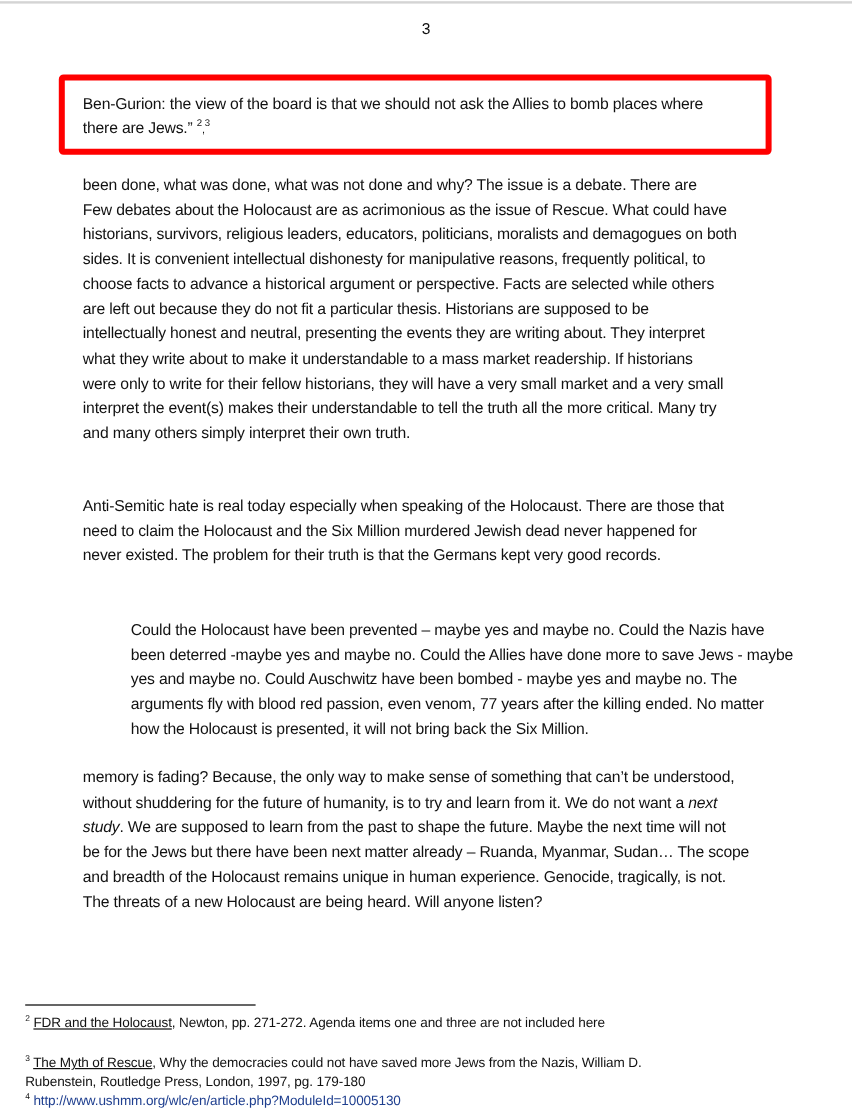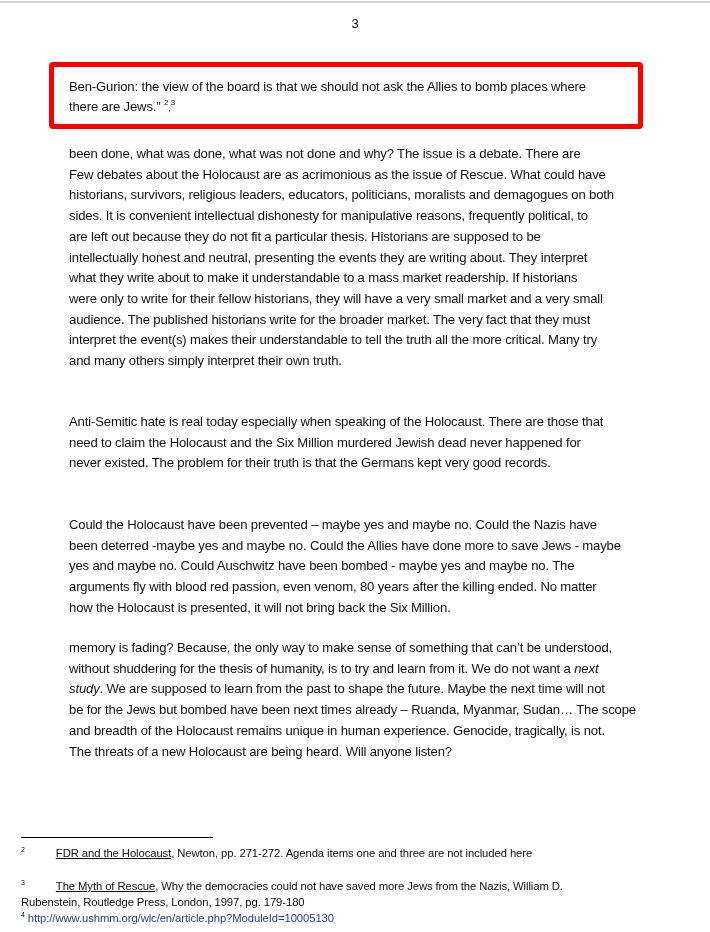--- a/index.html
+++ b/index.html
@@ -15,29 +15,29 @@
     }
     .quote-text {
       position: absolute; left: 15px; top: 10px; width: 570px;
       font-size: 13.1px; line-height: 20px; letter-spacing: -0.15px;
     }
     sup { font-size: 8px; line-height: 0; vertical-align: 6px; }
     .body-text { position: absolute; left: 69px; width: 580px; font-size: 13.1px; line-height: 20.7px; letter-spacing: -0.15px; }
     .line { display: block; white-space: nowrap; }
     #p1 { top: 144px; }
     #p2 { top: 412px; }
-    #p3 { top: 515px; }
+    #p3 { top: 515px; margin-left: 40px; }
     #p4 { top: 638px; }
     .fn-rule { position: absolute; left: 21px; top: 837px; width: 192px; height: 1px; background: #000; }
     .footnotes { position: absolute; left: 21px; font-size: 11.3px; line-height: 16px; letter-spacing: -0.1px; }
     .fn2 { top: 845px; }
     .fn3 { top: 878px; }
     .fn4 { top: 910px; }
     .footnotes sup { font-size: 7px; vertical-align: 5px; }
-    .u { text-decoration: underline; margin-left: 28px; }
+    .u { text-decoration: underline; }
     .link { color: #1f3f8f; }
     em { font-style: italic; }
   </style>
 </head>
 <body>
 
 <div class="top-rule"></div>
 
 <div class="page-number">3</div>
 
@@ -46,48 +46,48 @@
     <span class="line">Ben-Gurion:  the view of the board is that we should not ask the Allies to bomb places where</span>
     <span class="line"><span>there are Jews.”</span>&nbsp;<sup>2</sup><span style="font-size:9px;">,</span><sup>3</sup></span>
   </div>
 </div>
 
 <div class="body-text" id="p1">
   <span class="line">been done, what was done, what was not done and why?  The issue is a debate.  There are</span>
   <span class="line">Few debates about the Holocaust are as acrimonious as the issue of Rescue.  What could have</span>
   <span class="line">historians, survivors, religious leaders, educators, politicians, moralists and demagogues on both</span>
   <span class="line">sides.  It is convenient intellectual dishonesty for manipulative reasons, frequently political, to</span>
+  <span class="line">choose facts to advance a historical argument or perspective.  Facts are selected while others</span>
   <span class="line">are left out because they do not fit a particular thesis. Historians are supposed to be</span>
   <span class="line">intellectually honest and neutral, presenting the events they are writing about.  They interpret</span>
   <span class="line">what they write about to make it understandable to a mass market readership.  If historians</span>
   <span class="line">were only to write for their fellow historians, they will have a very small market and a very small</span>
-  <span class="line">audience. The published historians write for the broader market. The very fact that they must</span>
   <span class="line">interpret the event(s) makes their understandable to tell the truth all the more critical.  Many try</span>
   <span class="line">and many others simply interpret their own truth.</span>
 </div>
 
 <div class="body-text" id="p2">
   <span class="line">Anti-Semitic hate is real today especially when speaking of the Holocaust.  There are those that</span>
   <span class="line">need to claim the Holocaust and the Six Million murdered Jewish dead never happened for</span>
   <span class="line">never existed.  The problem for their truth is that the Germans kept very good records.</span>
 </div>
 
 <div class="body-text" id="p3">
   <span class="line">Could the Holocaust have been prevented – maybe yes and maybe no.  Could the Nazis have</span>
   <span class="line">been deterred -maybe yes and maybe no. Could the Allies have done more to save Jews - maybe</span>
   <span class="line">yes and maybe no.  Could Auschwitz have been bombed - maybe yes and maybe no. The</span>
-  <span class="line">arguments fly with blood red passion, even venom, 80 years after the killing ended. No matter</span>
+  <span class="line">arguments fly with blood red passion, even venom, 77 years after the killing ended. No matter</span>
   <span class="line">how the Holocaust is presented, it will not bring back the Six Million.</span>
 </div>
 
 <div class="body-text" id="p4">
   <span class="line">memory is fading? Because, the only way to make sense of something that can’t be understood,</span>
-  <span class="line"><span>without shuddering for the thesis of humanity, is to try and learn from it. We do not want a </span><em>next</em></span>
+  <span class="line"><span>without shuddering for the future of humanity, is to try and learn from it. We do not want a </span><em>next</em></span>
   <span class="line"><em>study</em><span>. We are supposed to learn from the past to shape the future.  Maybe the next time will not</span></span>
-  <span class="line">be for the Jews but bombed have been next times already – Ruanda, Myanmar, Sudan… The scope</span>
+  <span class="line">be for the Jews but there have been next matter already – Ruanda, Myanmar, Sudan… The scope</span>
   <span class="line">and breadth of the Holocaust remains unique in human experience.  Genocide, tragically, is not.</span>
   <span class="line">The threats of a new Holocaust are being heard.  Will anyone listen?</span>
 </div>
 
 <div class="fn-rule"></div>
 
 <div class="footnotes fn2">
   <sup>2</sup>
   <span class="u">FDR and the Holocaust</span><span>, Newton, pp. 271-272. Agenda items one and three are not included here</span>
 </div>

